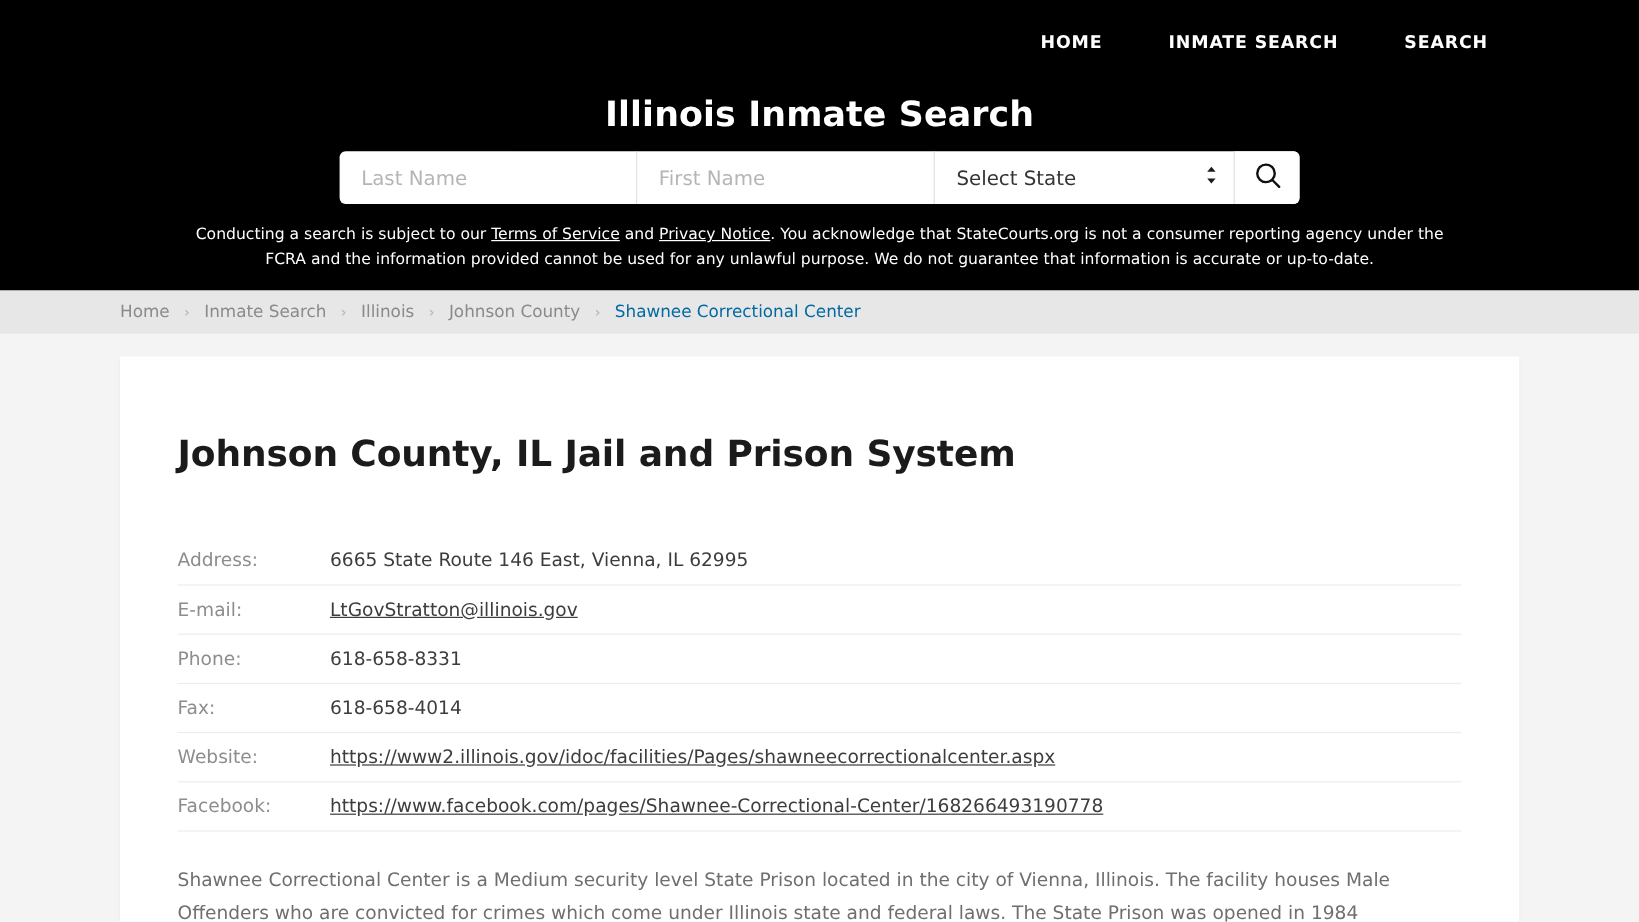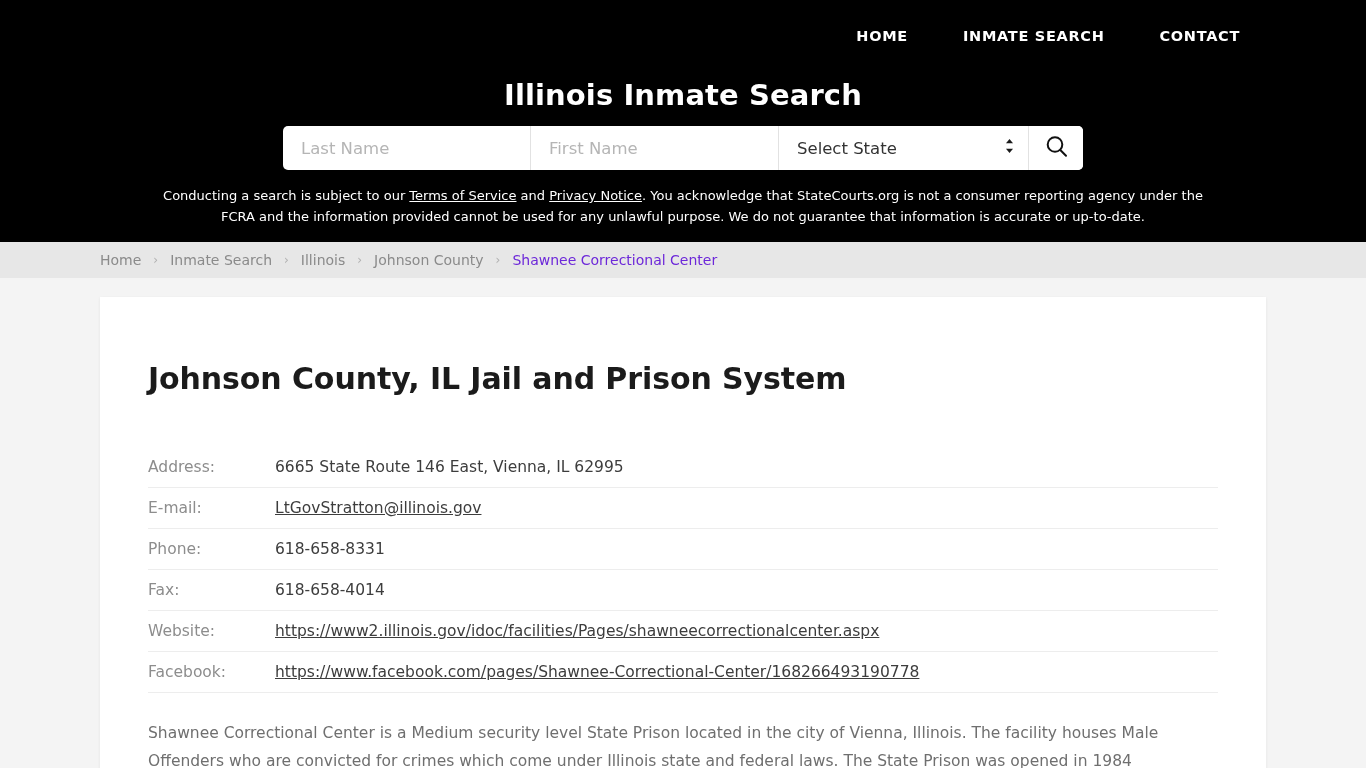--- a/index.html
+++ b/index.html
@@ -147,21 +147,21 @@
     height: 36px;
     display: flex;
     align-items: center;
     padding-left: 100px;
   }
   .breadcrumb { display: flex; align-items: center; font-size: 14px; }
   .crumb {
     color: #8a8a8a;
     text-decoration: none;
   }
-  .crumb.current { color: #6d28d9; }
+  .crumb.current { color: #0369a1; }
   .crumb-sep {
     color: #b0b0b0;
     margin: 0 12px;
     font-size: 12px;
     line-height: 1;
   }
 
   
   .page-wrap {
     padding: 19px 0 0;
@@ -217,21 +217,21 @@
 </style>
 </head>
 <body>
 
 <header class="site-header">
   <div class="header-top">
 
     <nav class="main-nav">
       <a class="nav-link" href="#">HOME</a>
       <a class="nav-link" href="#">INMATE SEARCH</a>
-      <a class="nav-link" href="#">CONTACT</a>
+      <a class="nav-link" href="#">SEARCH</a>
     </nav>
   </div>
 
   <div class="hero">
     <h1 class="hero-title">Illinois Inmate Search</h1>
 
     <form class="search-bar">
       <input class="search-field" type="text" placeholder="Last Name" style="">
       <input class="search-field" type="text" placeholder="First Name" style="">
 

